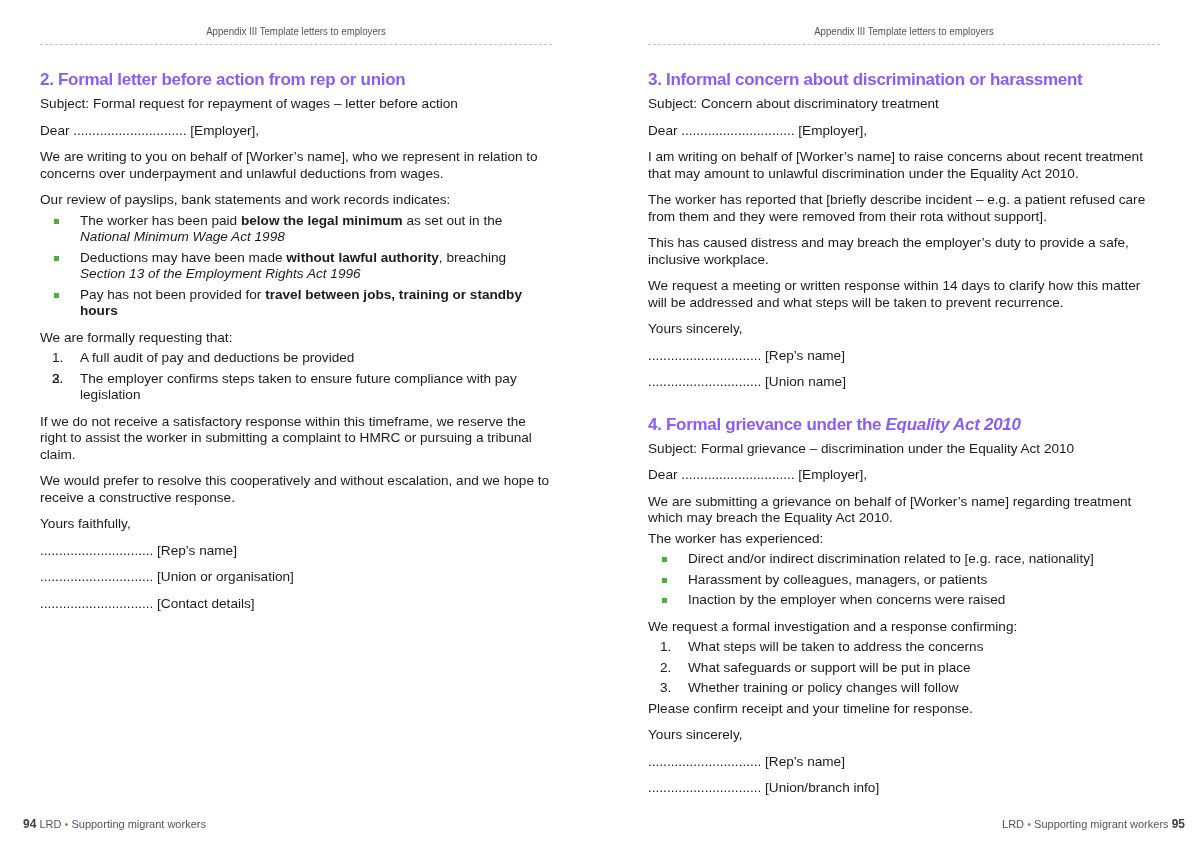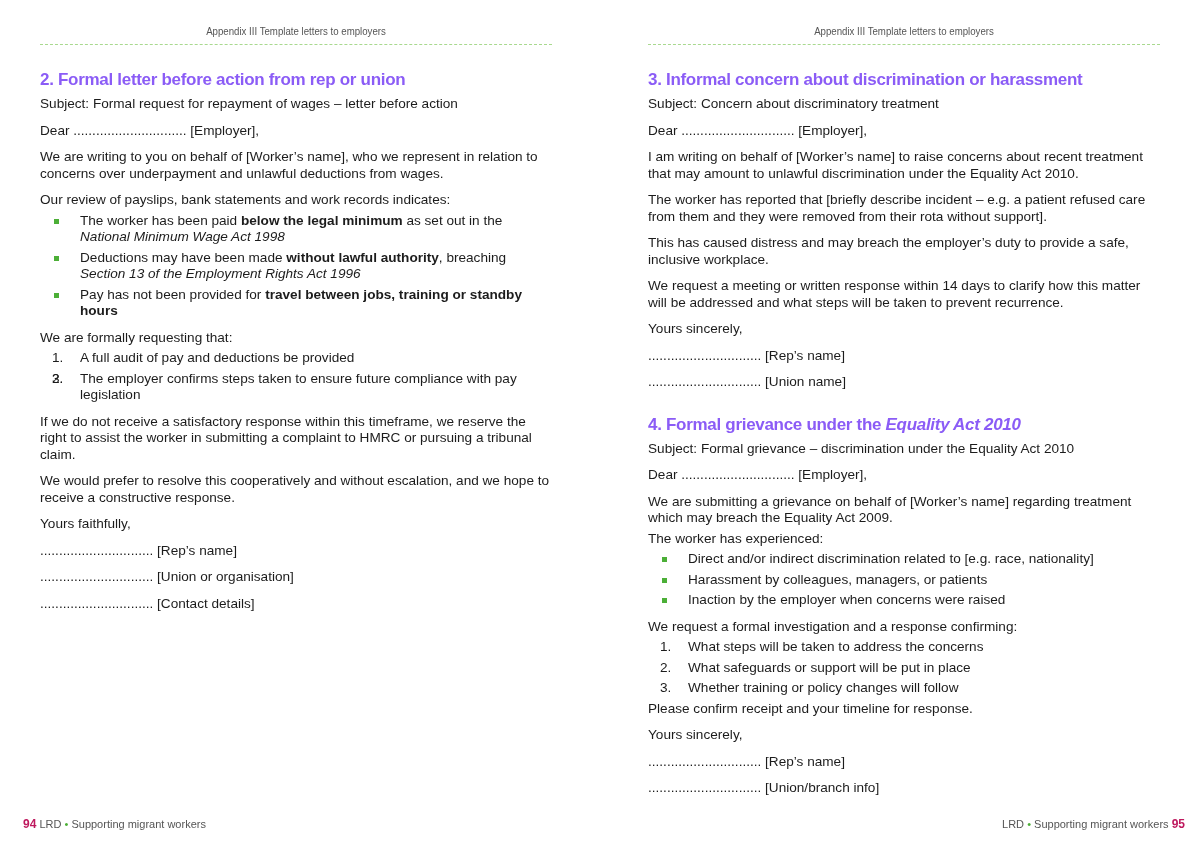--- a/index.html
+++ b/index.html
@@ -37,21 +37,21 @@
     ul.bullets li, ol.numbers li { position: relative; padding-left: 40px; margin-bottom: 4px; }
     ul.bullets li .bullet {
       position: absolute; left: 14px; top: 6px; width: 5px; height: 5px; background: #4caf37;
     }
     ol.numbers li .num { position: absolute; left: 12px; top: 0; }
 
     .sig { margin-bottom: 10px; }
     .gap { height: 14px; }
 
     .footer { position: absolute; top: 817px; font-size: 11px; color: #555; }
-    .footer .pnum { color: #be185d; font-weight: bold; font-size: 12px; }
+    .footer .pnum { color: #404040; font-weight: bold; font-size: 12px; }
     .footer .dot { color: #4caf37; }
     .page.left .footer { left: 23px; }
     .page.right .footer { right: 15px; text-align: left; }
 
     b { font-weight: bold; }
     i { font-style: italic; }
   </style>
 </head>
 <body>
 
@@ -121,21 +121,21 @@
       <p class="sig">.............................. [Rep’s name]</p>
       <p class="sig">.............................. [Union name]</p>
     </div>
 
     <div class="gap"></div>
 
     <div>
       <h2 class="section-title"><span>4. Formal grievance under the </span><i>Equality Act 2010</i></h2>
       <div class="subject">Subject: Formal grievance – discrimination under the Equality Act 2010</div>
       <p class="para">Dear .............................. [Employer],</p>
-      <p class="para tight">We are submitting a grievance on behalf of [Worker’s name] regarding treatment which may breach the Equality Act 2009.</p>
+      <p class="para tight">We are submitting a grievance on behalf of [Worker’s name] regarding treatment which may breach the Equality Act 2010.</p>
       <p class="para tight">The worker has experienced:</p>
       <ul class="bullets">
         <li><span class="bullet"></span><span>Direct and/or indirect discrimination related to [e.g. race, nationality]</span></li>
         <li><span class="bullet"></span><span>Harassment by colleagues, managers, or patients</span></li>
         <li><span class="bullet"></span><span>Inaction by the employer when concerns were raised</span></li>
       </ul>
       <p class="para tight">We request a formal investigation and a response confirming:</p>
       <ol class="numbers" style="margin-bottom:4px">
         <li><span class="num">1.</span><span>What steps will be taken to address the concerns</span></li>
         <li><span class="num">2.</span><span>What safeguards or support will be put in place</span></li>

